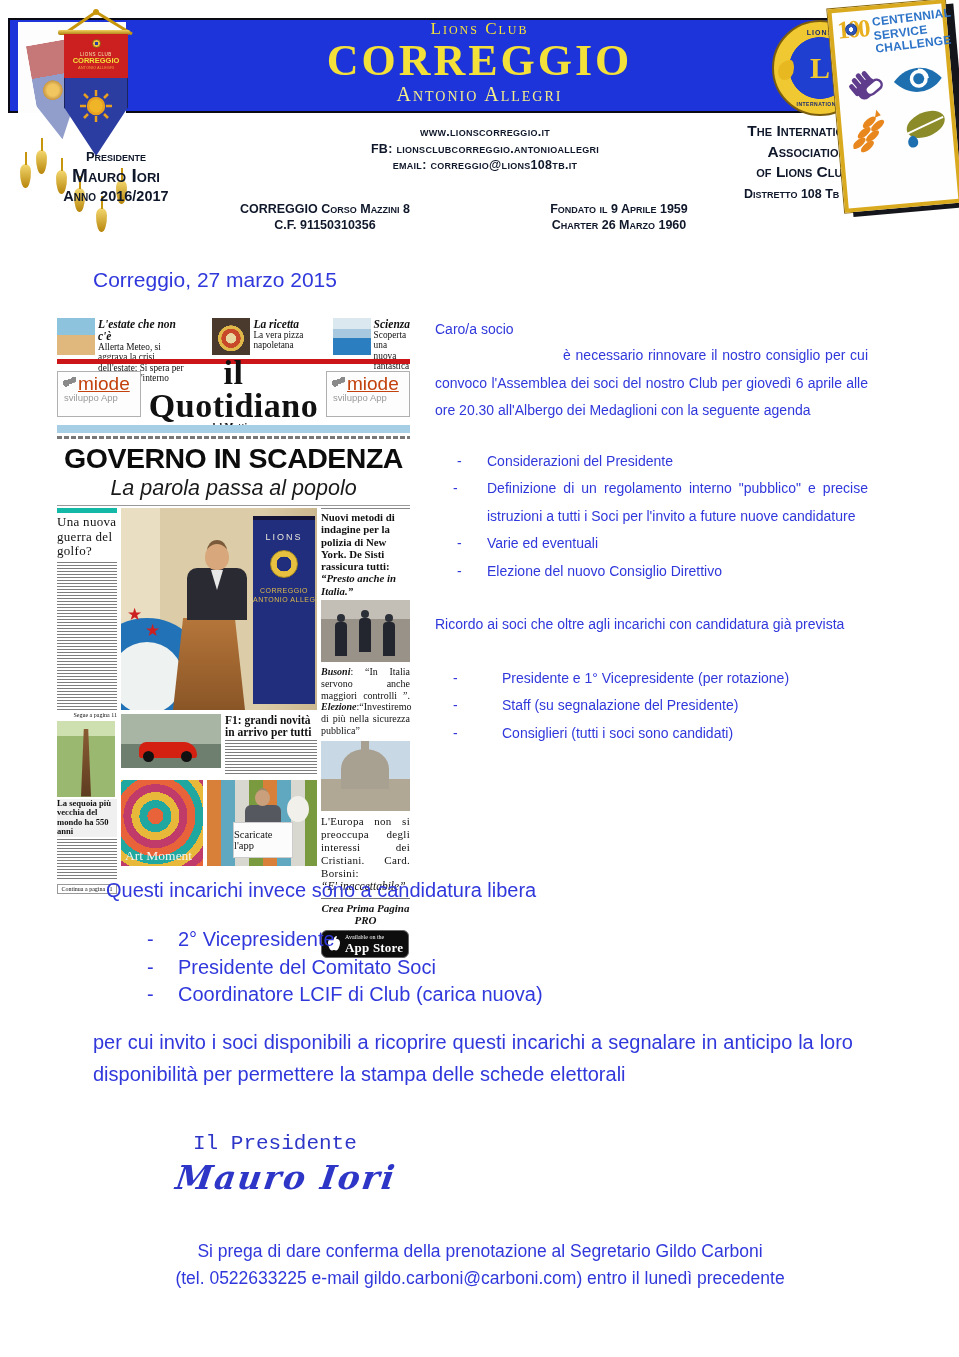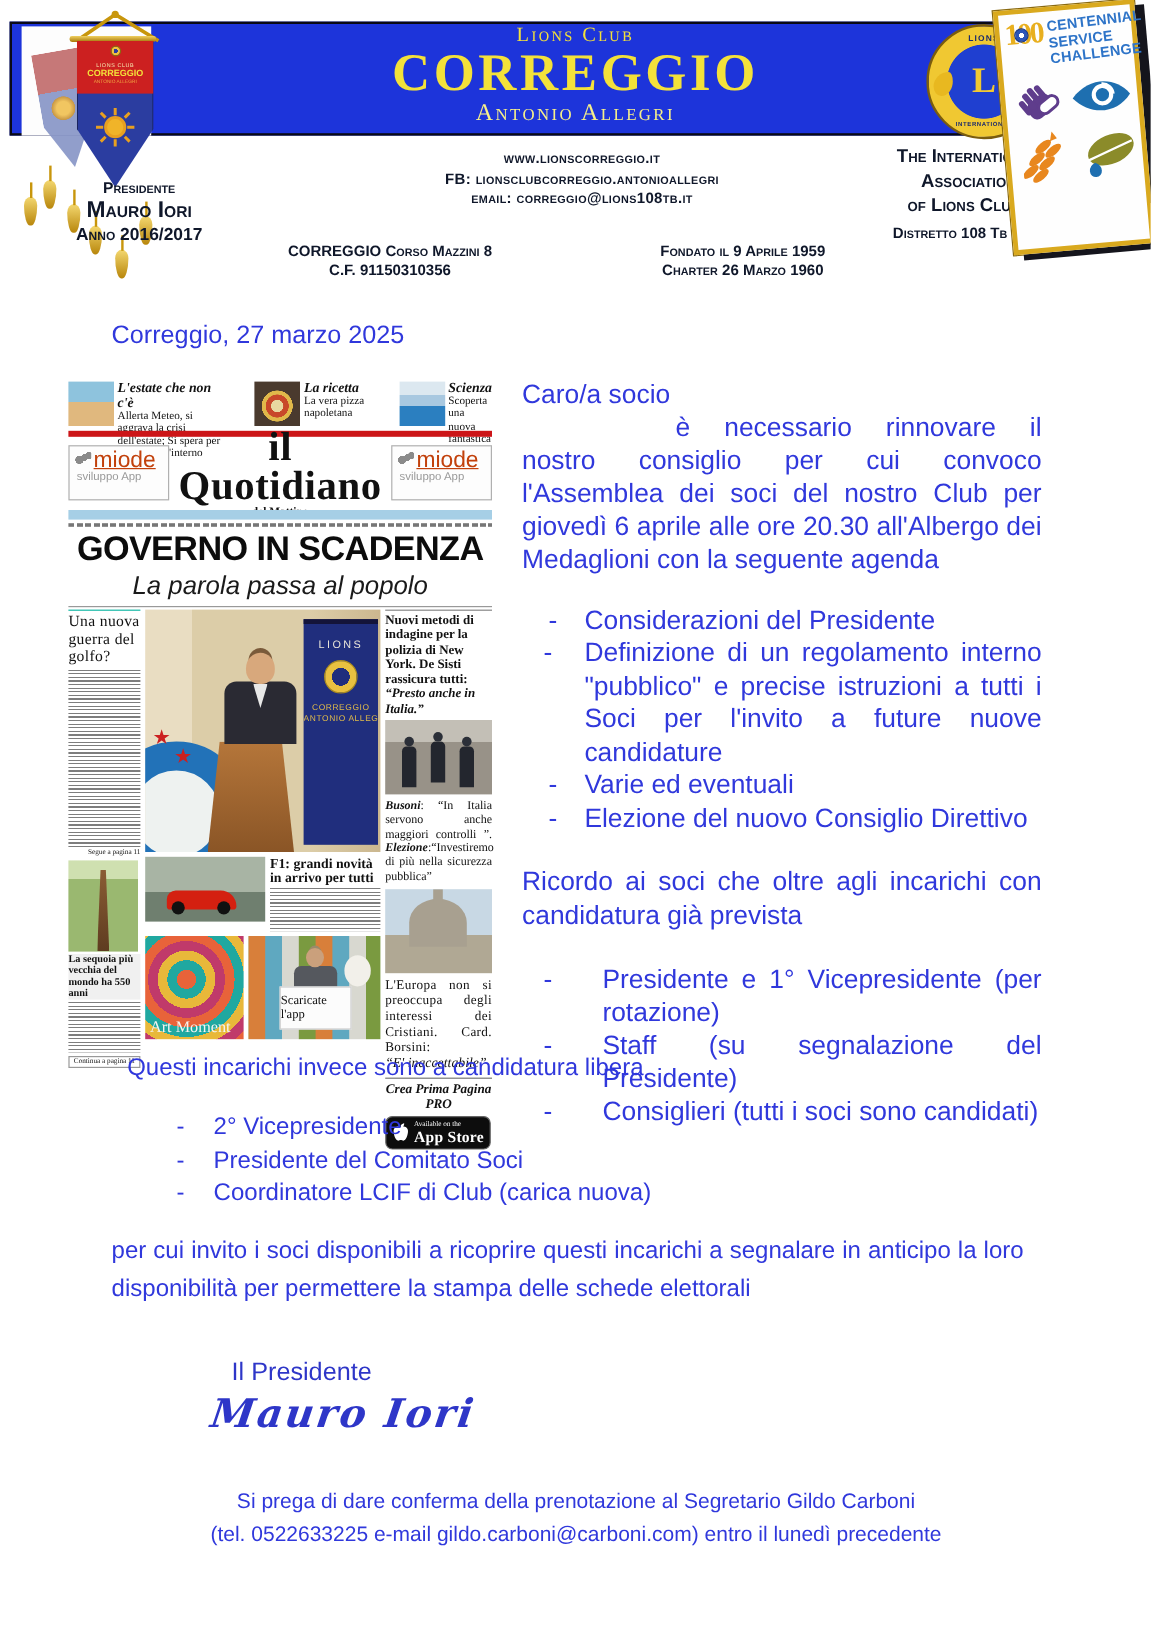--- a/index.html
+++ b/index.html
@@ -69,38 +69,38 @@
   .pb-2 { font-size:19px; line-height:22px; }
   .pb-3 { font-size:14.5px; line-height:19px; }
   .addr-block { position:absolute; left:213px; top:201px; width:224px; text-align:center; font-size:12.5px; line-height:16px; }
   .founded-block { position:absolute; left:502px; top:201px; width:234px; text-align:center; font-size:12.5px; line-height:16px; }
   .assoc-block { position:absolute; left:698px; top:121px; width:218px; text-align:center; font-size:15.5px; line-height:20.5px; z-index:1; }
   .district-line { position:absolute; left:690px; top:187px; width:240px; text-align:center; font-size:12.5px; z-index:1; }
 
   
   .blue-txt { color:#3038dc; }
   .date-line { position:absolute; left:93px; top:268px; font-size:21px; }
-  .letter-col { position:absolute; left:435px; top:316px; width:433px; font-size:22px; line-height:27.5px; }
+  .letter-col { position:absolute; left:435px; top:316px; width:433px; font-size:14px; line-height:27.5px; }
   .salutation { line-height:26px; }
   .para1 { text-align:justify; text-indent:128px; }
   .agenda { margin-top:23px; }
   .l-item { position:relative; padding-left:52px; text-align:justify; }
   .l-item .dash { position:absolute; left:22px; top:0; }
   .l-item.tight .dash { left:18px; }
   .roles { margin-top:26px; }
   .roles .l-item { padding-left:67px; }
   .roles .l-item .dash { left:18px; }
   .para2 { margin-top:26px; text-align:justify; }
   .para3 { position:absolute; left:106px; top:879px; font-size:20px; }
   .free-list { position:absolute; left:145px; top:926px; font-size:20px; line-height:27.5px; }
   .free-list .l-item { padding-left:33px; }
   .free-list .l-item .dash { left:2px; }
   .para4 { position:absolute; left:93px; top:1026px; width:760px; font-size:20px; line-height:32px; text-align:justify; }
   .para4::after { content:""; display:inline-block; width:180px; }
-  .sig-title { position:absolute; left:193px; top:1132px; font-family:Liberation Sans, sans-serif; font-size:21px; color:#2e36c8; }
+  .sig-title { position:absolute; left:193px; top:1132px; font-family:Liberation Mono, monospace; font-size:21px; color:#2e36c8; }
   .sig-name { position:absolute; left:176px; top:1158px; font-family:"DejaVu Serif", serif; font-style:italic; font-weight:bold;
     font-size:33px; letter-spacing:2px; color:#2e36c8; transform:skewX(-8deg); }
   .footer-note { position:absolute; left:80px; top:1238px; width:800px; text-align:center; font-size:17.5px; line-height:27px; }
 
   
   .np { position:absolute; left:57px; top:318px; width:353px; height:540px; background:#fff; color:#111; }
   .np-teasers { position:absolute; left:0; top:0; width:353px; height:40px; display:flex; gap:22px; }
   .teaser { display:flex; gap:3px; }
   .teaser-img { width:38px; height:37px; flex:none; }
   .t-beach { background:linear-gradient(180deg,#8ec3dd 0 45%,#e0b87e 45% 100%); }
@@ -126,21 +126,21 @@
     background:repeating-linear-gradient(90deg,#777 0 5px,transparent 5px 7px); }
   .np-headline { position:absolute; left:0; top:124px; width:353px; text-align:center;
     font-weight:bold; font-size:28.5px; letter-spacing:-.5px; color:#0c0c0c; }
   .np-subheadline { position:absolute; left:0; top:158px; width:353px; text-align:center;
     font-style:italic; font-size:21.5px; color:#1a1a1a; border-bottom:1px solid #999; padding-bottom:4px; }
   .np-cols { position:absolute; left:0; top:190px; width:353px; height:350px; display:flex; gap:4px; }
   .np-col-l { width:60px; flex:none; font-family:"Liberation Serif", serif; }
   .np-col-c { width:196px; flex:none; }
   .np-col-r { width:89px; flex:none; font-family:"Liberation Serif", serif; }
   .gib { background-image:repeating-linear-gradient(180deg,rgba(70,70,70,.7) 0 1px,transparent 1px 3px); }
-  .lh1 { font-size:13px; line-height:14.5px; letter-spacing:.3px; border-top:1px solid #14b8a6; padding-top:2px; }
+  .lh1 { font-size:13px; line-height:14.5px; letter-spacing:.3px; border-top:5px solid #14b8a6; padding-top:2px; }
   .segue { font-size:6px; text-align:right; margin:2px 0 3px; }
   .seq-img { width:58px; height:76px; background:linear-gradient(180deg,#cfe0b0 0 20%,#9ab870 20% 100%); position:relative; }
   .seq-img::before { content:""; position:absolute; left:24px; top:8px; width:10px; height:68px; background:linear-gradient(#8a5c34,#5e3c20);
     clip-path:polygon(28% 0,72% 0,100% 100%,0 100%); }
   .lh2 { font-size:8.6px; font-weight:bold; line-height:9.5px; margin-top:2px; background:#f0f0f0; }
   .continua { font-size:6px; border:1px solid #999; text-align:center; margin-top:3px; padding:1px 0; }
   
   .photo-main { position:relative; width:196px; height:202px; overflow:hidden;
     background:linear-gradient(90deg,#e9ddc2 0 20%,#dccda8 20% 70%,#cbb78f 100%); }
   .ring-blue { position:absolute; left:-34px; bottom:-28px; width:120px; height:120px; border-radius:50%;
@@ -314,21 +314,21 @@
   </div>
   <div class="addr-block blue-sc">
     <div>CORREGGIO Corso Mazzini 8</div>
     <div>C.F. 91150310356</div>
   </div>
   <div class="founded-block blue-sc">
     <div>Fondato il 9 Aprile 1959</div>
     <div>Charter 26 Marzo 1960</div>
   </div>
 
-  <div class="date-line blue-txt">Correggio, 27 marzo 2025</div>
+  <div class="date-line blue-txt">Correggio, 27 marzo 2015</div>
 
   <div class="np">
     <div class="np-teasers">
       <div class="teaser" style="width:163px">
         <div class="teaser-img t-beach"></div>
         <div class="teaser-txt">
           <div class="teaser-title">L'estate che non c'è</div>
           <div class="teaser-body">Allerta Meteo, si aggrava la crisi dell'estate; Si spera per Agosto. All'interno previsioni</div>
         </div>
       </div>

